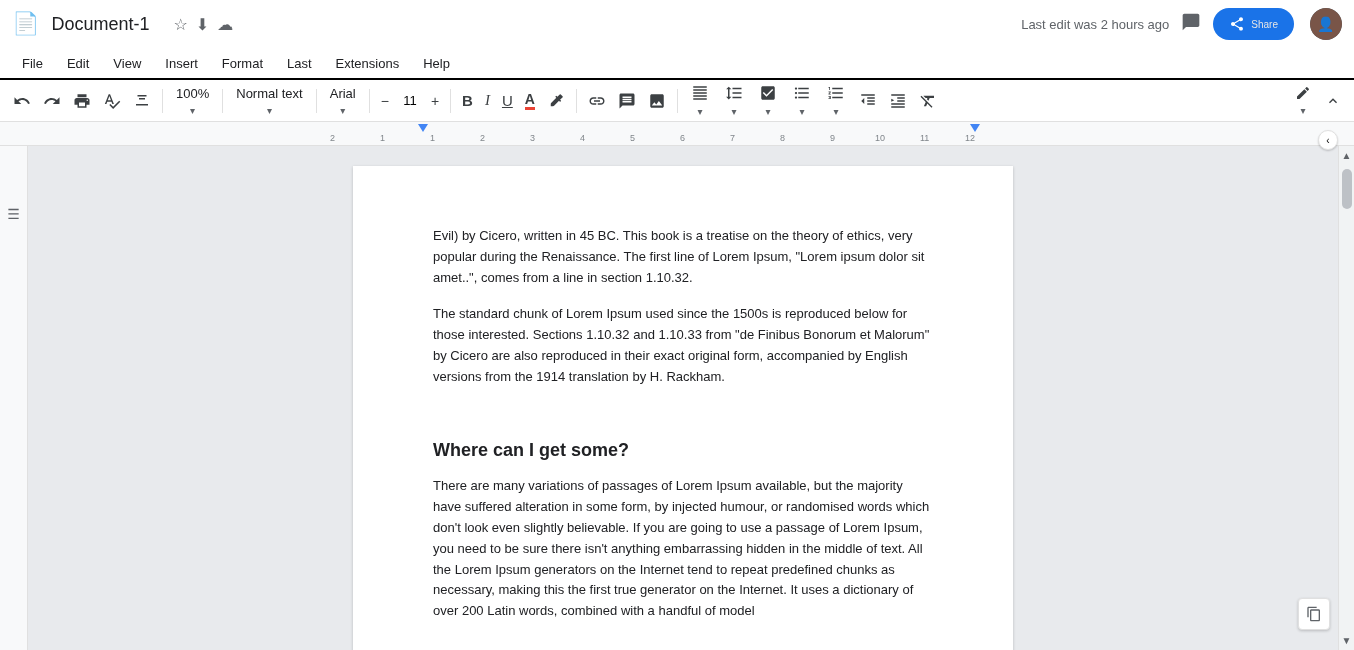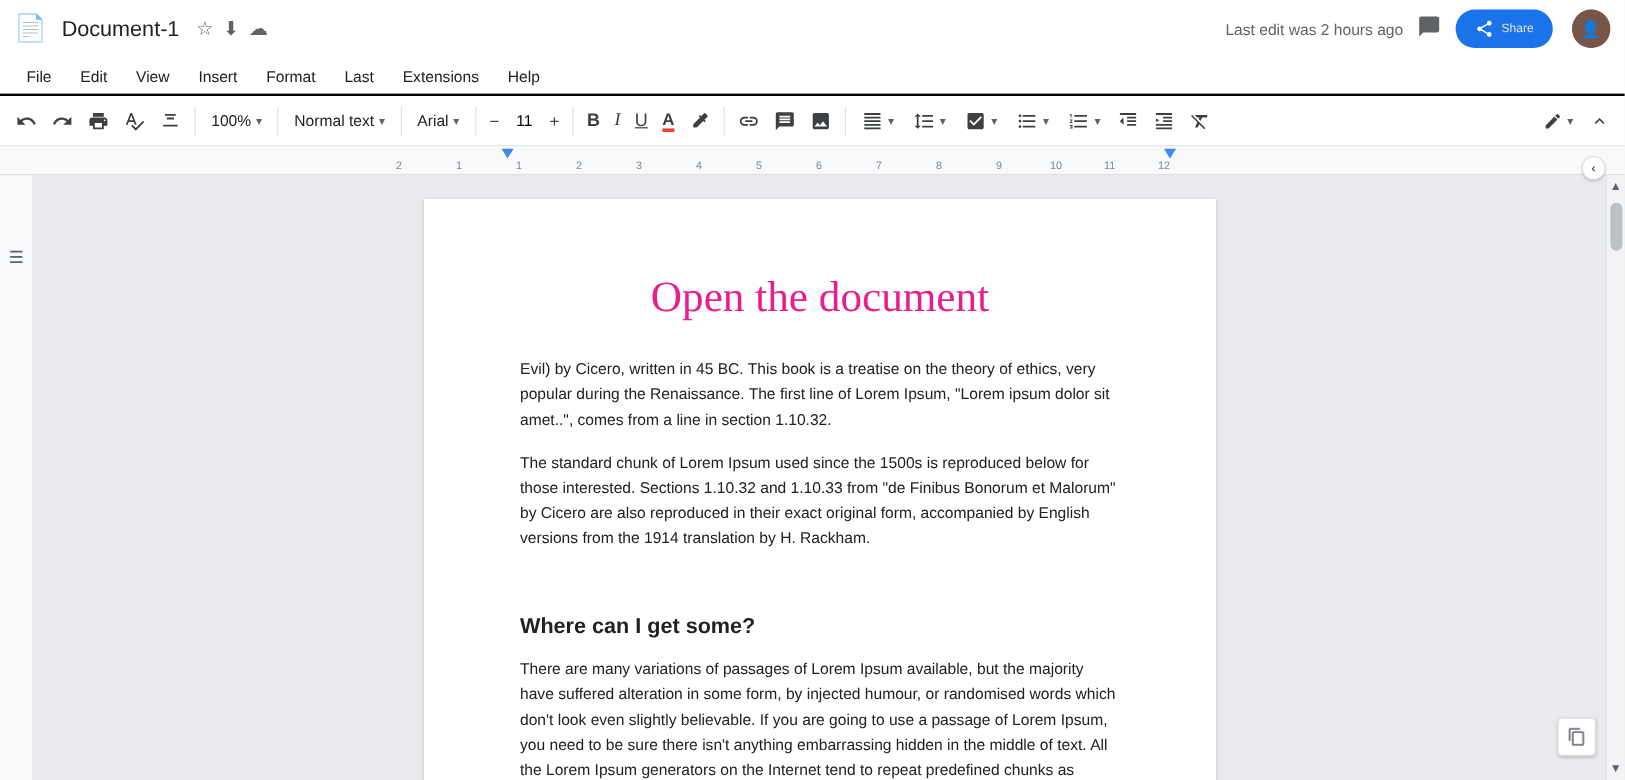--- a/index.html
+++ b/index.html
@@ -4,21 +4,21 @@
   <style>
     * { box-sizing: border-box; margin: 0; padding: 0; }
     body { font-family: Arial, sans-serif; font-size: 13px; background: #f8f9fa; overflow: hidden; width: 1354px; height: 650px; }
 
     
     #title-bar {
       display: flex; align-items: center; padding: 6px 12px;
       background: #fff; height: 48px; gap: 8px;
     }
     #doc-icon { color: #4285f4; font-size: 22px; margin-right: 4px; }
-    #doc-title { font-size: 18px; color: #202124; font-weight: 400; margin-right: 6px; }
+    #doc-title { font-size: 18px; color: #202124; font-weight: 400; margin-right: 16px; }
     .title-icons { display: flex; gap: 8px; color: #5f6368; font-size: 16px; }
     .spacer { flex: 1; }
     #last-edit { color: #5f6368; font-size: 13px; }
     #comment-btn { background: none; border: none; cursor: pointer; color: #5f6368; font-size: 18px; padding: 4px; }
     #share-btn {
       background: #1a73e8; color: #e5e5e5; border: none; border-radius: 20px;
       padding: 8px 16px; font-size: 10px; cursor: pointer; display: flex; align-items: center; gap: 6px;
     }
     #avatar { width: 32px; height: 32px; border-radius: 50%; background: #5f6368; overflow: hidden; margin-left: 8px; }
 
@@ -39,21 +39,21 @@
     }
     .tb-btn {
       background: none; border: none; cursor: pointer; color: #3c4043;
       padding: 4px 5px; border-radius: 4px; font-size: 14px; display: flex; align-items: center;
       white-space: nowrap;
     }
     .tb-separator { width: 1px; height: 24px; background: #e0e0e0; margin: 0 4px; }
     .tb-select {
       border: 1px solid transparent; background: none; font-size: 13px;
       padding: 3px 6px; border-radius: 4px; cursor: pointer; color: #202124;
-      display: flex; align-items: center; gap: 4px;
+      display: flex; align-items: center; gap: 4px; flex-direction: column;
     }
     .chevron { font-size: 10px; color: #5f6368; }
 
     
     #ruler {
       height: 24px; background: #f8f9fa; border-bottom: 1px solid #e0e0e0;
       display: flex; align-items: center; padding-left: 330px;
       font-size: 10px; color: #80868b; position: relative; overflow: hidden;
     }
     .ruler-track {
@@ -341,21 +341,20 @@
 </div>
 
 <div id="main">
 
   <div id="left-panel">
     <span class="margin-icon">☰</span>
   </div>
 
   <div id="scroll-area">
     <div id="doc-page">
-      <div class="doc-title-text">Open the document</div>
       <div class="doc-body">
         <p>Evil) by Cicero, written in 45 BC. This book is a treatise on the theory of ethics, very popular during the Renaissance. The first line of Lorem Ipsum, "Lorem ipsum dolor sit amet..", comes from a line in section 1.10.32.</p>
         <p>The standard chunk of Lorem Ipsum used since the 1500s is reproduced below for those interested. Sections 1.10.32 and 1.10.33 from "de Finibus Bonorum et Malorum" by Cicero are also reproduced in their exact original form, accompanied by English versions from the 1914 translation by H. Rackham.</p>
         <h2>Where can I get some?</h2>
         <p>There are many variations of passages of Lorem Ipsum available, but the majority have suffered alteration in some form, by injected humour, or randomised words which don't look even slightly believable. If you are going to use a passage of Lorem Ipsum, you need to be sure there isn't anything embarrassing hidden in the middle of text. All the Lorem Ipsum generators on the Internet tend to repeat predefined chunks as necessary, making this the first true generator on the Internet. It uses a dictionary of over 200 Latin words, combined with a handful of model</p>
       </div>
     </div>
   </div>
 
   <div id="right-panel">

